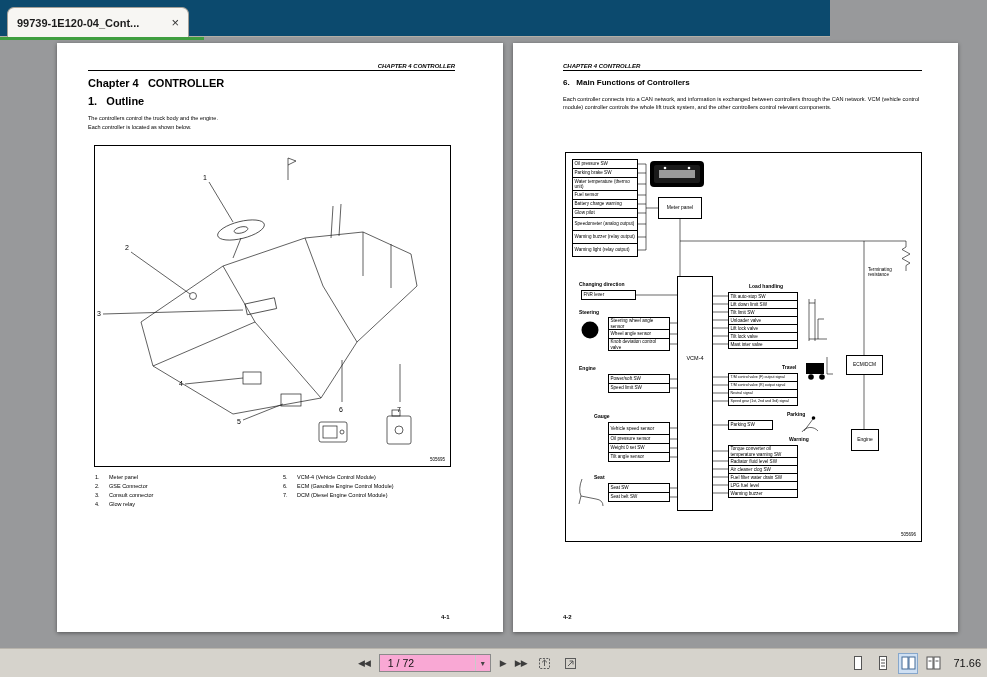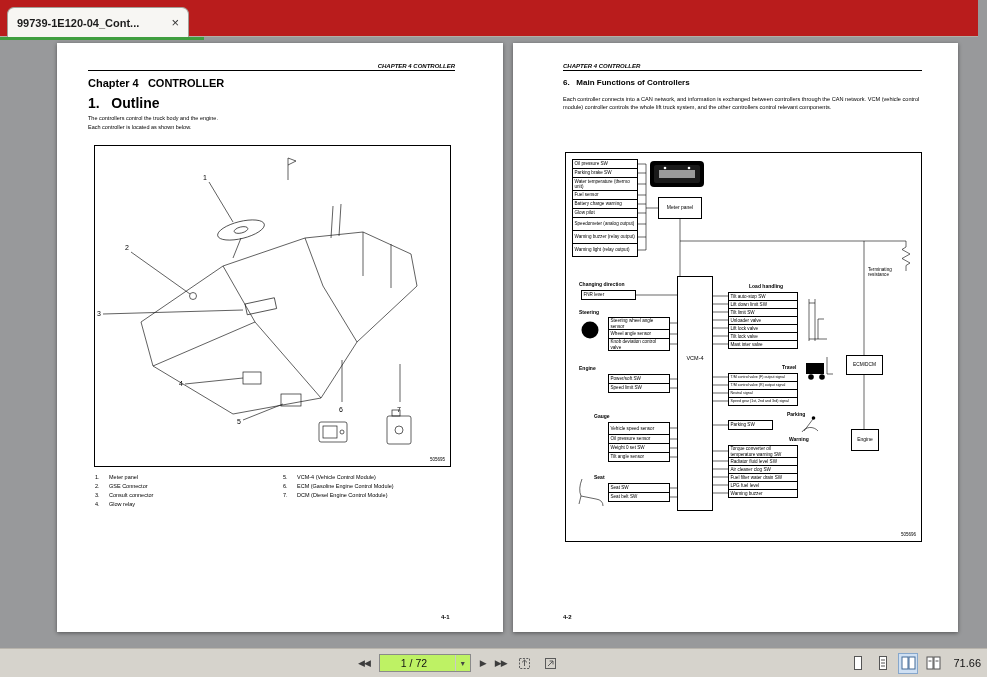--- a/index.html
+++ b/index.html
@@ -1,42 +1,42 @@
 <!DOCTYPE html>
 <html><head>
 <meta charset="utf-8">
 <style>
   * { margin:0; padding:0; box-sizing:border-box; }
   html,body { width:987px; height:677px; overflow:hidden; }
   body { font-family:"Liberation Sans", sans-serif; background:#98999b; position:relative; }
 
   
-  .tabbar { position:absolute; top:0; left:0; width:978px; height:37px;
-            background:#b91c1c; border-bottom:1px solid #b3afa7; }
+  .tabbar { position:absolute; top:0; left:0; width:830px; height:37px;
+            background:#0c4a6e; border-bottom:1px solid #b3afa7; }
   .tab { position:absolute; left:7px; top:7px; width:182px; height:30px;
          background:#f7f6f3; border:1px solid #a39f97; border-bottom:none;
          border-radius:7px 7px 0 0; display:flex; align-items:center; padding:0 9px; }
   .tab-title { font-size:11px; font-weight:bold; color:#1c1c1c; white-space:nowrap;
                overflow:hidden; flex:1; }
   .tab-close { font-size:13px; color:#333; margin-left:6px; cursor:pointer; line-height:1; }
   .green-line { position:absolute; top:37px; left:0; width:204px; height:3px; background:#3f9e3f; }
 
   
   .canvas { position:absolute; top:40px; left:0; width:938px; height:608px; background:#98999b; }
   .page { position:absolute; top:3px; background:#fff; box-shadow:0 1px 4px rgba(0,0,0,.45); }
   .page-left  { left:57px;  width:446px; height:589px; }
   .page-right { left:513px; width:445px; height:589px; }
 
   .runhead { position:absolute; top:20px; font-size:6px; font-weight:bold; font-style:italic;
              color:#000; border-bottom:1px solid #000; padding-bottom:1px; }
   .runhead-l { left:31px; width:367px; text-align:right; }
   .runhead-r { left:50px; width:359px; text-align:left; }
   .ws-pre { white-space:pre; }
   .chap-title { position:absolute; left:31px; top:34px; font-size:11px; font-weight:bold; color:#000; }
-  .sec-title-l { position:absolute; left:31px; top:52px; font-size:14px; font-weight:bold; color:#000; }
+  .sec-title-l { position:absolute; left:31px; top:52px; font-size:11px; font-weight:bold; color:#000; }
   .sec-title-r { position:absolute; left:50px; top:35px; font-size:8px; font-weight:bold; color:#000; }
   .body-line { position:absolute; left:31px; font-size:5.5px; color:#000; }
   .body-par { position:absolute; left:50px; top:52px; width:372px; font-size:5.6px;
               line-height:1.5; color:#000; text-align:left; }
   .pagefoot { position:absolute; top:571px; font-size:6px; font-weight:bold; color:#000; }
 
   
   .figure-box { position:absolute; left:37px; top:102px; width:357px; height:322px;
                 border:1px solid #000; background:#fff; }
   .fig-svg { position:absolute; left:0; top:0; }
@@ -61,22 +61,22 @@
   .dl { position:absolute; font-size:5px; font-weight:bold; color:#000; white-space:nowrap; }
   .dnote { position:absolute; font-size:4.6px; color:#000; line-height:1.15; }
   .vcm-box { position:absolute; border:1px solid #000; background:#fff; }
   .vcm-label { position:absolute; top:78px; left:0; right:0; text-align:center; font-size:5.5px; color:#000; }
 
   
   .toolbar { position:absolute; bottom:0; left:0; width:987px; height:29px; background:#d6d3cc;
              border-top:1px solid #b8b4ac; display:flex; align-items:center; }
   .tb-nav { margin-left:358px; display:flex; align-items:center; gap:9px; }
   .tb-arrow { font-size:9px; color:#3c3c3c; letter-spacing:-1px; cursor:pointer; user-select:none; }
-  .page-box { width:92px; height:18px; background:#bef264; border:1px solid #8a8a8a;
-              display:flex; align-items:center; font-size:10.5px; color:#111; cursor:pointer;padding-left:13px; }
+  .page-box { width:112px; height:18px; background:#f9a8d4; border:1px solid #8a8a8a;
+              display:flex; align-items:center; font-size:10.5px; color:#111; cursor:pointer; }
   .pb-value { flex:1; padding-left:8px; }
   .pb-arrow { width:15px; text-align:center; font-size:8px; color:#444;
               border-left:1px solid #c9c9c9; align-self:stretch; display:flex;
               align-items:center; justify-content:center; }
   .tb-mini { width:17px; height:17px; display:flex; align-items:center; justify-content:center; cursor:pointer; }
   .tb-view { position:absolute; right:6px; display:flex; align-items:center; gap:7px; }
   .vbtn { width:18px; height:19px; display:flex; align-items:center; justify-content:center; cursor:pointer; }
   .vbtn.selected { background:#cfe0f3; outline:1px solid #86a7cc; }
   .zoom-value { font-size:11px; color:#111; margin-left:4px; }
 </style>

